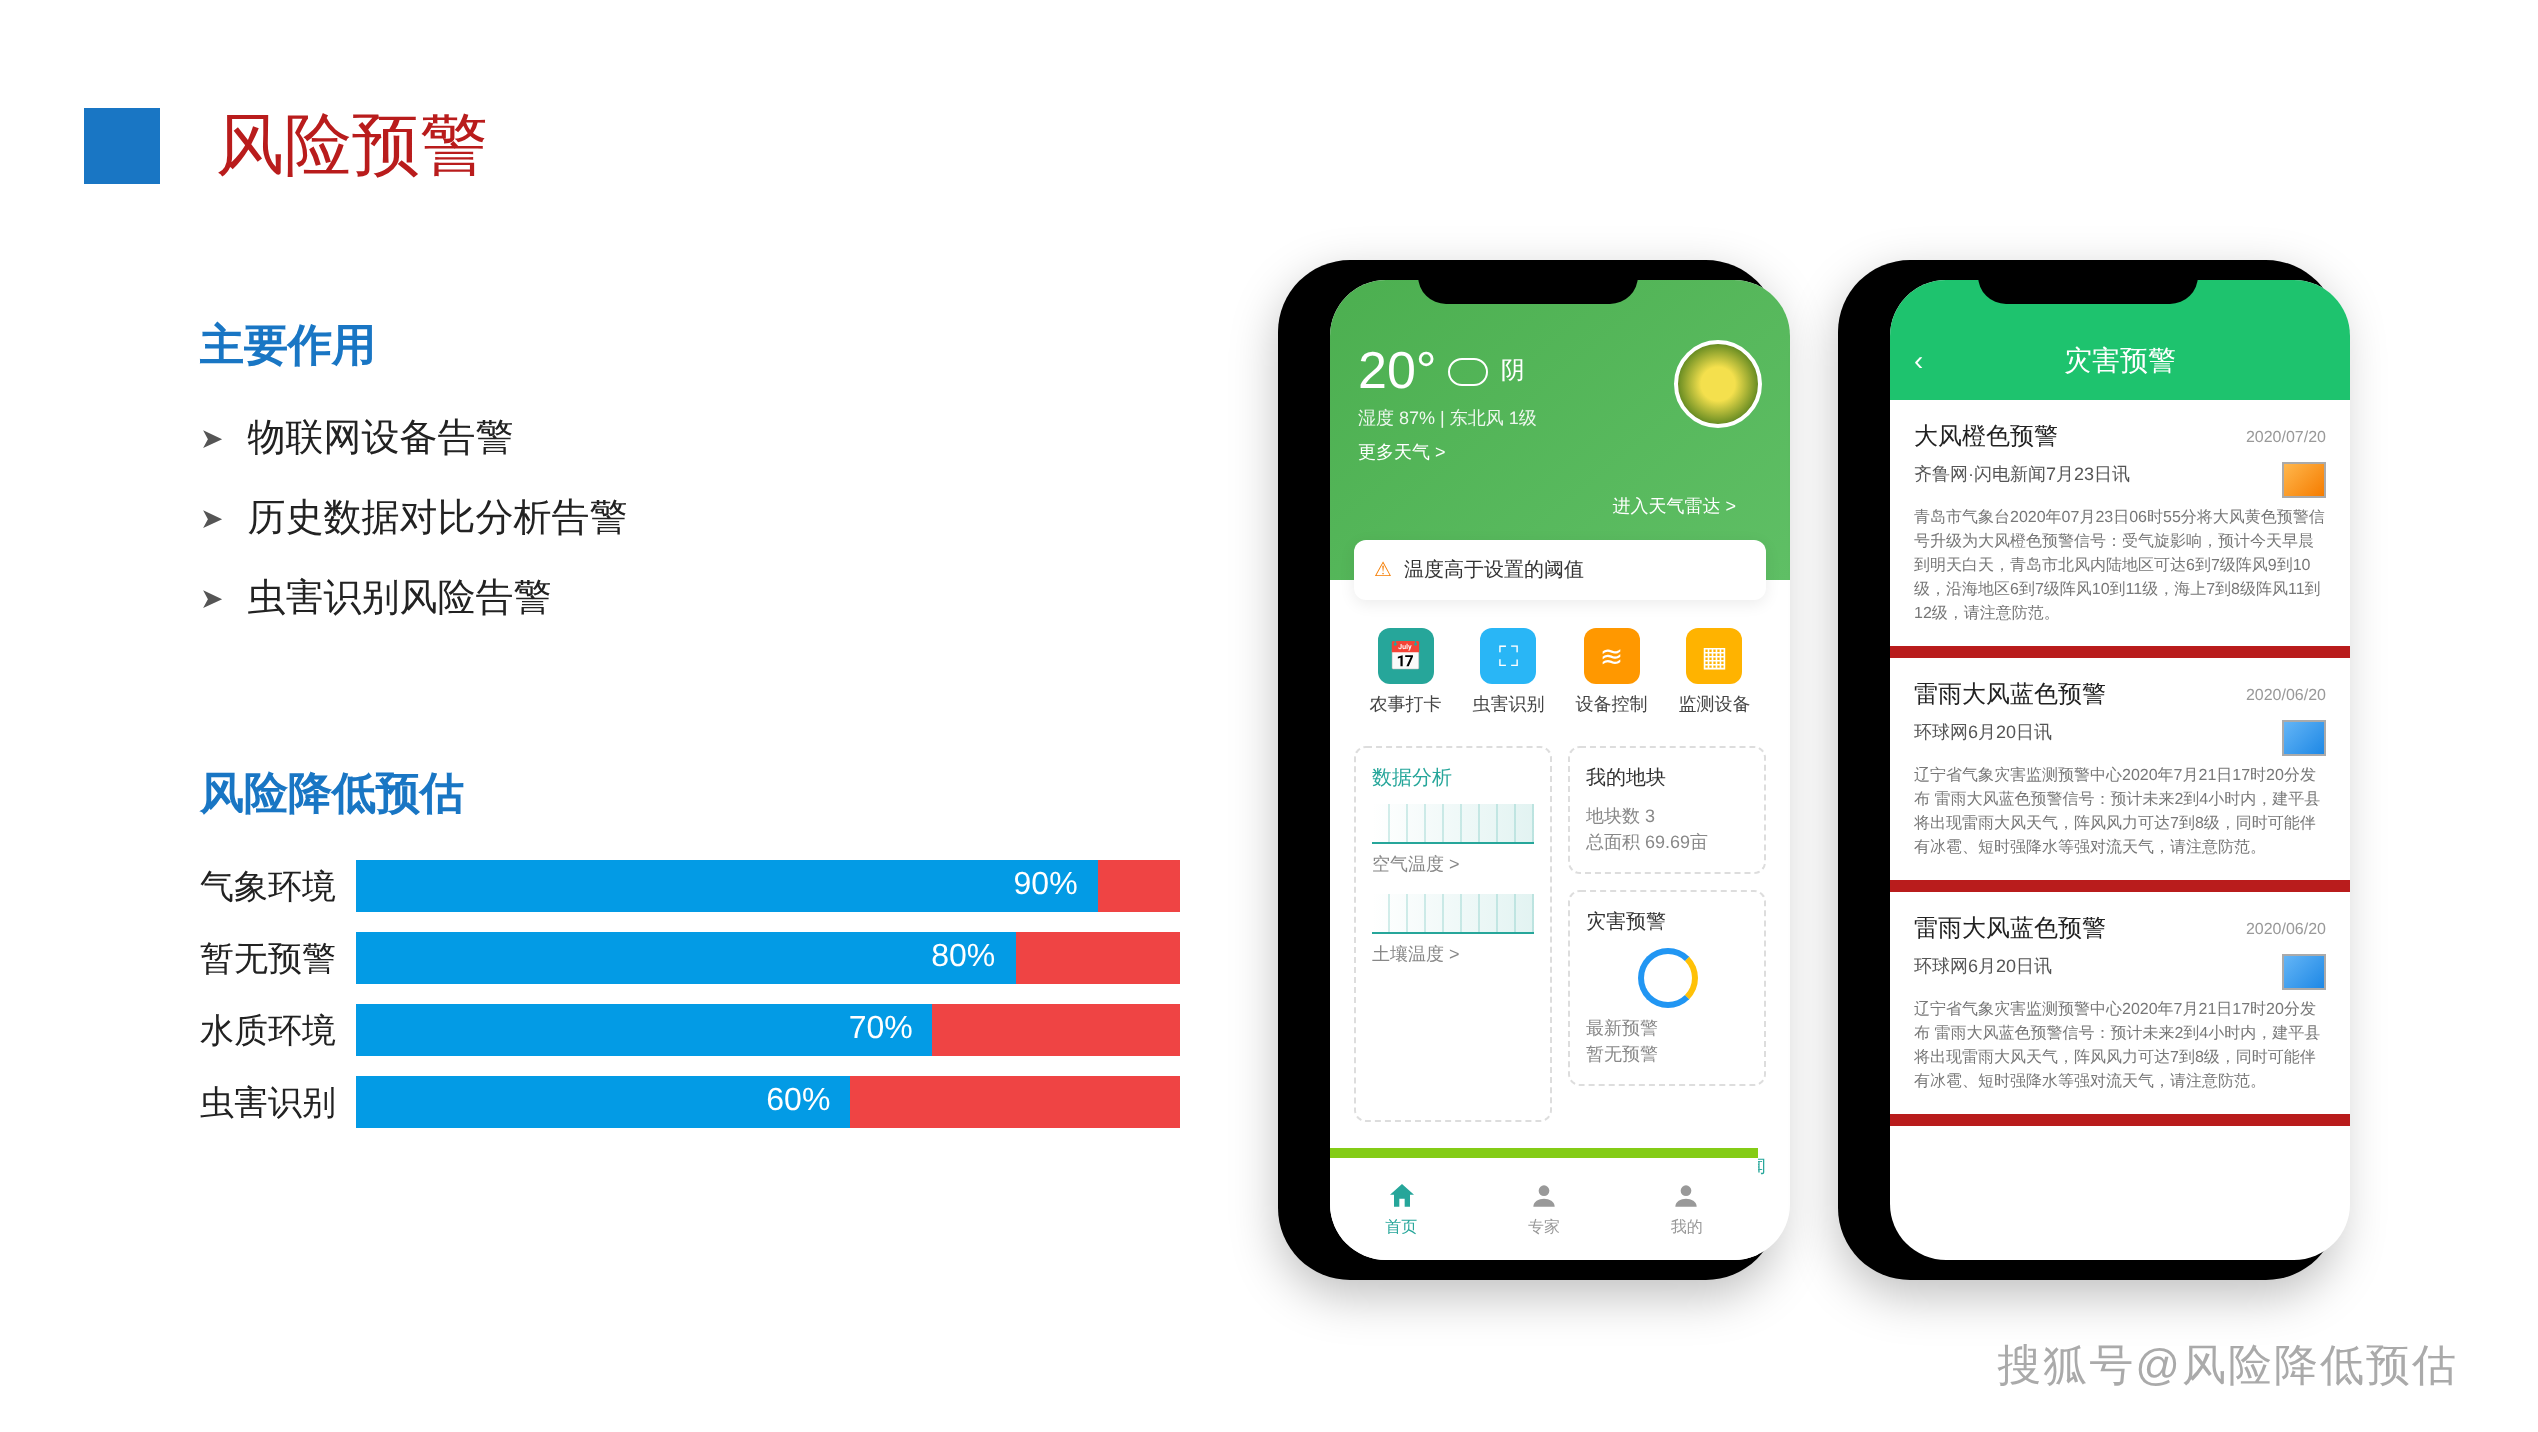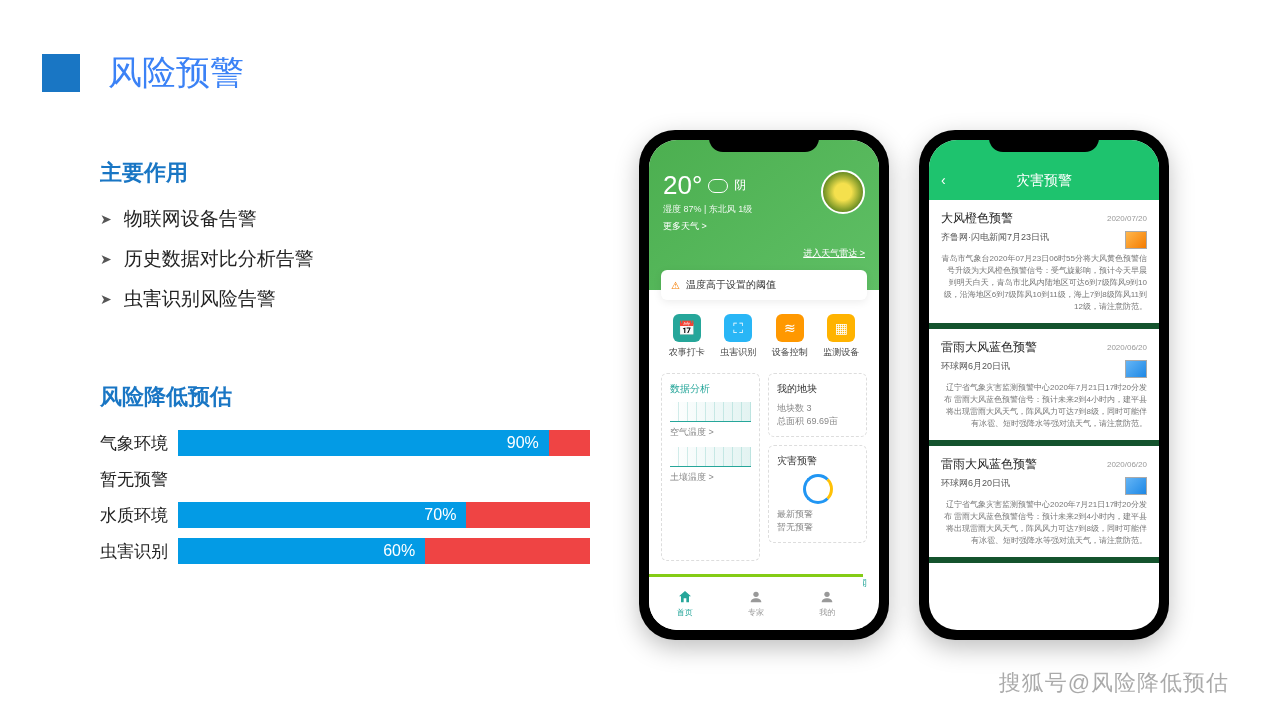--- a/index.html
+++ b/index.html
@@ -1,71 +1,71 @@
 <!DOCTYPE html>
 <html><head>
 <meta charset="utf-8">
 <style>
   * { box-sizing: border-box; margin: 0; padding: 0; }
   body { width: 1269px; height: 716px; background: #fff; font-family: "Microsoft YaHei", sans-serif; position: relative; overflow: hidden; }
   
   .header { display: flex; align-items: center; padding: 50px 0 0 42px; }
   .header-bar { width: 38px; height: 38px; background: #1976c4; margin-right: 28px; }
-  .header-title { font-size: 34px; color: #3b82f6; font-weight: 500; }
+  .header-title { font-size: 34px; color: #b91c1c; font-weight: 500; }
   
   .subtitle { font-size: 22px; color: #1976c4; font-weight: 600; margin: 0 0 18px 100px; }
   .sub1 { margin-top: 62px; }
   .sub2 { margin-top: 70px; }
   
   .bullets { margin-left: 100px; }
   .bullet { display: flex; align-items: center; margin-bottom: 14px; font-size: 19px; color: #222; }
   .chev { margin-right: 12px; color: #555; font-size: 14px; }
   
   .bars { margin-left: 100px; width: 490px; }
   .bar-row { display: flex; align-items: center; height: 26px; margin-bottom: 10px; font-size: 17px; }
   .bar-label { width: 78px; color: #222; }
   .bar-track { flex: 1; height: 100%; position: relative; background: #ef4444; text-align: center; }
   .bar-fill { height: 100%; background: #039be5; display: flex; align-items: center; justify-content: flex-end; color: #fff; padding-right: 10px; font-size: 16px; }
   
   .phones { position: absolute; top: 130px; right: 100px; display: flex; gap: 30px; }
   .phone { width: 250px; height: 510px; background: #000; border-radius: 36px; padding: 10px; position: relative; box-shadow: 0 8px 24px rgba(0,0,0,.25); }
-  .screen { width: 100%; height: 100%; border-radius: 28px; overflow: hidden; background: #fff; position: relative; }
+  .screen { width: 100%; height: 100%; border-radius: 28px; overflow: hidden; background: #fff; position: relative; margin-left: 16px; }
   .notch { position: absolute; top: 0; left: 50%; transform: translateX(-50%); width: 110px; height: 22px; background: #000; border-radius: 0 0 14px 14px; z-index: 10; }
   
   
   .p1-top { height: 150px; background: linear-gradient(140deg, #4caf50, #5fbf65); color: #fff; padding: 30px 14px 10px; position: relative; }
   .p1-temp { font-size: 26px; font-weight: 300; display: flex; align-items: center; gap: 6px; }
   .cloud { width: 20px; height: 14px; border: 1.4px solid #fff; border-radius: 10px; position: relative; display: inline-block; }
   .p1-sub { font-size: 9px; opacity: .9; margin-top: 2px; }
   .p1-more { font-size: 9px; margin-top: 4px; }
   .p1-avatar { position: absolute; right: 14px; top: 30px; width: 44px; height: 44px; border-radius: 50%; border: 2px solid #fff; background: radial-gradient(circle, #f4e04d 30%, #6b8e23 70%); }
-  .p1-radar { position: absolute; right: 14px; bottom: 30px; font-size: 9px; text-decoration: underline; }
+  .p1-radar { position: absolute; right: 27px; bottom: 30px; font-size: 9px; }
   .alert { margin: -20px 12px 0; background: #fff; border-radius: 6px; padding: 8px 10px; font-size: 10px; color: #333; box-shadow: 0 2px 8px rgba(0,0,0,.08); display: flex; align-items: center; gap: 6px; position: relative; z-index: 2; }
   .alert::before { content: "⚠"; color: #f57c00; }
   .icons { display: flex; justify-content: space-around; padding: 14px 12px; }
   .ic { text-align: center; font-size: 9px; color: #444; }
   .ic-box { width: 28px; height: 28px; margin: 0 auto 4px; border-radius: 6px; display: flex; align-items: center; justify-content: center; font-size: 14px; color: #fff; }
   .c1 { background: #26a69a; } .c2 { background: #29b6f6; } .c3 { background: #ff9800; } .c4 { background: #ffb300; }
   .cards { display: flex; gap: 8px; padding: 0 12px 12px; height: 200px; }
   .card-col { flex: 1; display: flex; flex-direction: column; gap: 8px; }
   .card { background: #fff; border: 1px dashed #ddd; border-radius: 6px; padding: 8px; font-size: 9px; color: #888; }
   .card-h { color: #26a69a; font-size: 10px; margin-bottom: 6px; }
   .mini-chart { height: 20px; background: linear-gradient(to right, transparent, #26a69a22); border-bottom: 1px solid #26a69a; margin-bottom: 4px; position: relative; }
   .mini-chart::after { content: ""; position: absolute; inset: 0; background: repeating-linear-gradient(90deg, transparent 0 8px, #26a69a33 8px 9px); }
   .loop { width: 30px; height: 30px; border: 3px solid #2196f3; border-right-color: #ffc107; border-radius: 50%; margin: 4px auto; }
-  .tabbar { position: absolute; bottom: 0; left: 0; right: 16px; height: 56px; border-top: 3px solid #84cc16; display: flex; justify-content: space-around; align-items: center; font-size: 8px; color: #999; background: #fff; }
+  .tabbar { position: absolute; bottom: 0; left: 0; right: 16px; height: 56px; border-top: 5px solid #84cc16; display: flex; justify-content: space-around; align-items: center; font-size: 8px; color: #999; background: #fff; }
   .tab { text-align: center; } .tab.active { color: #26a69a; }
   .tab svg { width: 16px; height: 16px; display: block; margin: 0 auto 2px; }
   .news-hdr { display: flex; justify-content: space-between; padding: 4px 12px; font-size: 9px; color: #26a69a; }
   
   
   .p2-top { height: 60px; background: #1ec36e; color: #fff; display: flex; align-items: flex-end; justify-content: center; padding-bottom: 10px; font-size: 14px; position: relative; }
   .back { position: absolute; left: 12px; bottom: 12px; font-size: 14px; }
   .wlist { padding: 0; }
-  .witem { padding: 10px 12px; border-bottom: 6px solid #14532d; text-align: right; }
+  .witem { padding: 10px 12px; border-bottom: 6px solid #b91c1c; }
   .witem-h { display: flex; justify-content: space-between; align-items: center; margin-bottom: 4px; }
   .witem-title { font-size: 12px; color: #222; font-weight: 500; }
   .witem-date { font-size: 8px; color: #999; }
   .witem-src { font-size: 9px; color: #555; display: flex; justify-content: space-between; margin-bottom: 4px; }
   .witem-ico { width: 22px; height: 18px; background: linear-gradient(135deg,#ffb74d,#f57c00); border: 1px solid #aaa; }
   .witem-ico.b2 { background: linear-gradient(135deg,#64b5f6,#1e88e5); }
   .witem-body { font-size: 8px; color: #777; line-height: 1.5; }
   
   .watermark { position: absolute; bottom: 18px; right: 40px; font-size: 22px; color: #666; font-weight: 500; opacity: .55; letter-spacing: 1px; }
 </style>
@@ -96,20 +96,23 @@
 <div class="subtitle sub2">风险降低预估</div>
 <div class="bars">
   <div class="bar-row">
     <div class="bar-label">气象环境</div>
     <div class="bar-track">
         <div class="bar-fill" style="width:90%">90%</div>
       </div>
   </div>
   <div class="bar-row">
     <div class="bar-label">暂无预警</div>
+    <div class="bar-track">
+        <div class="bar-fill" style="width:80%">80%</div>
+      </div>
   </div>
   <div class="bar-row">
     <div class="bar-label">水质环境</div>
     <div class="bar-track">
         <div class="bar-fill" style="width:70%">70%</div>
       </div>
   </div>
   <div class="bar-row">
     <div class="bar-label">虫害识别</div>
     <div class="bar-track">

